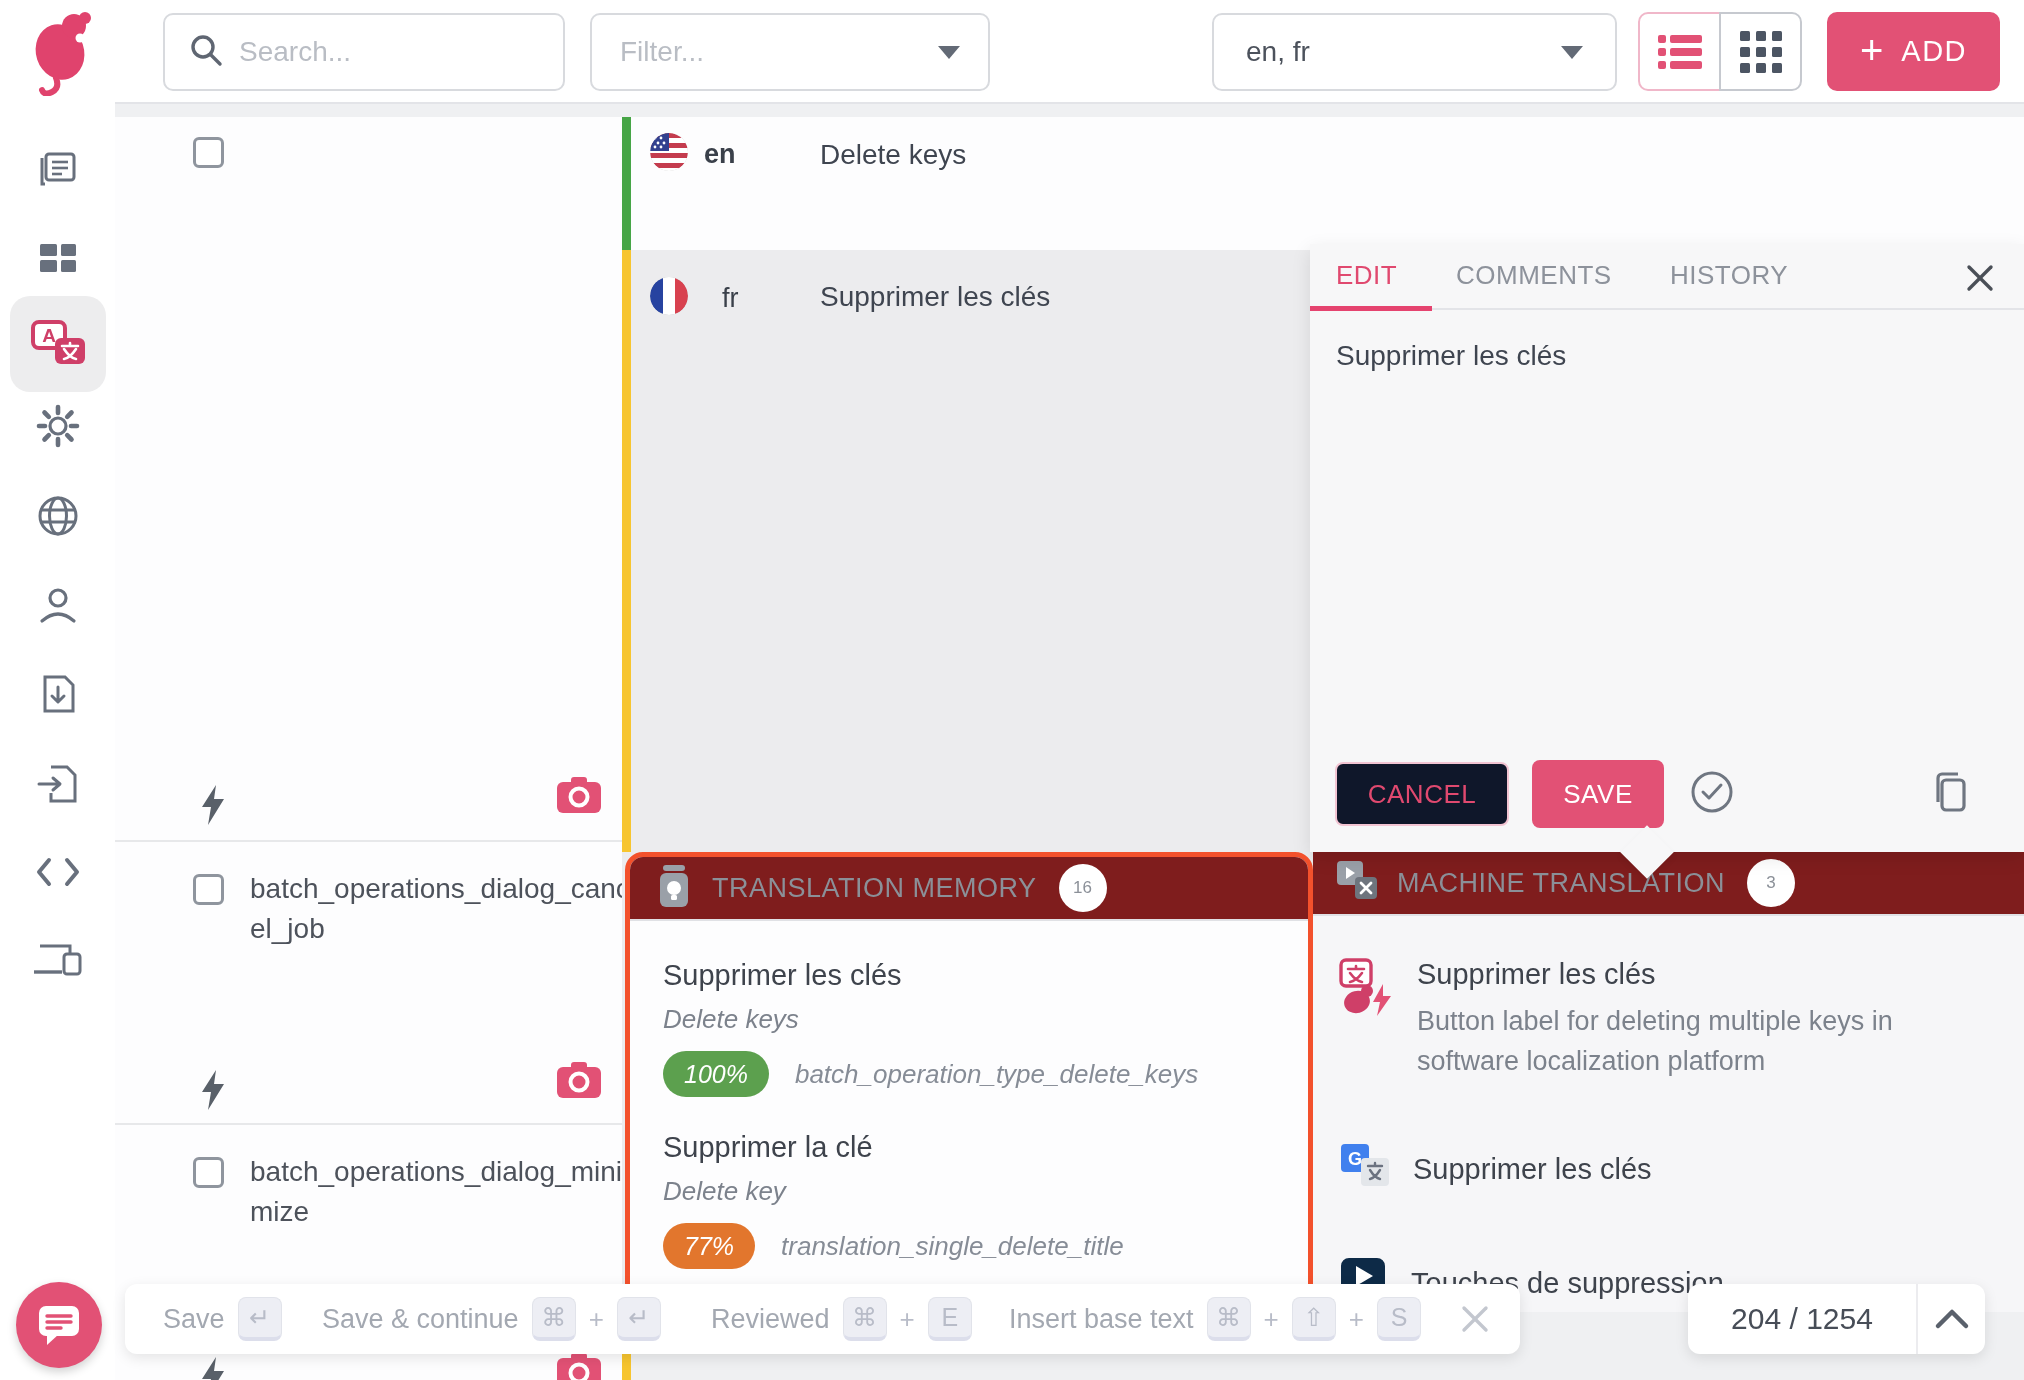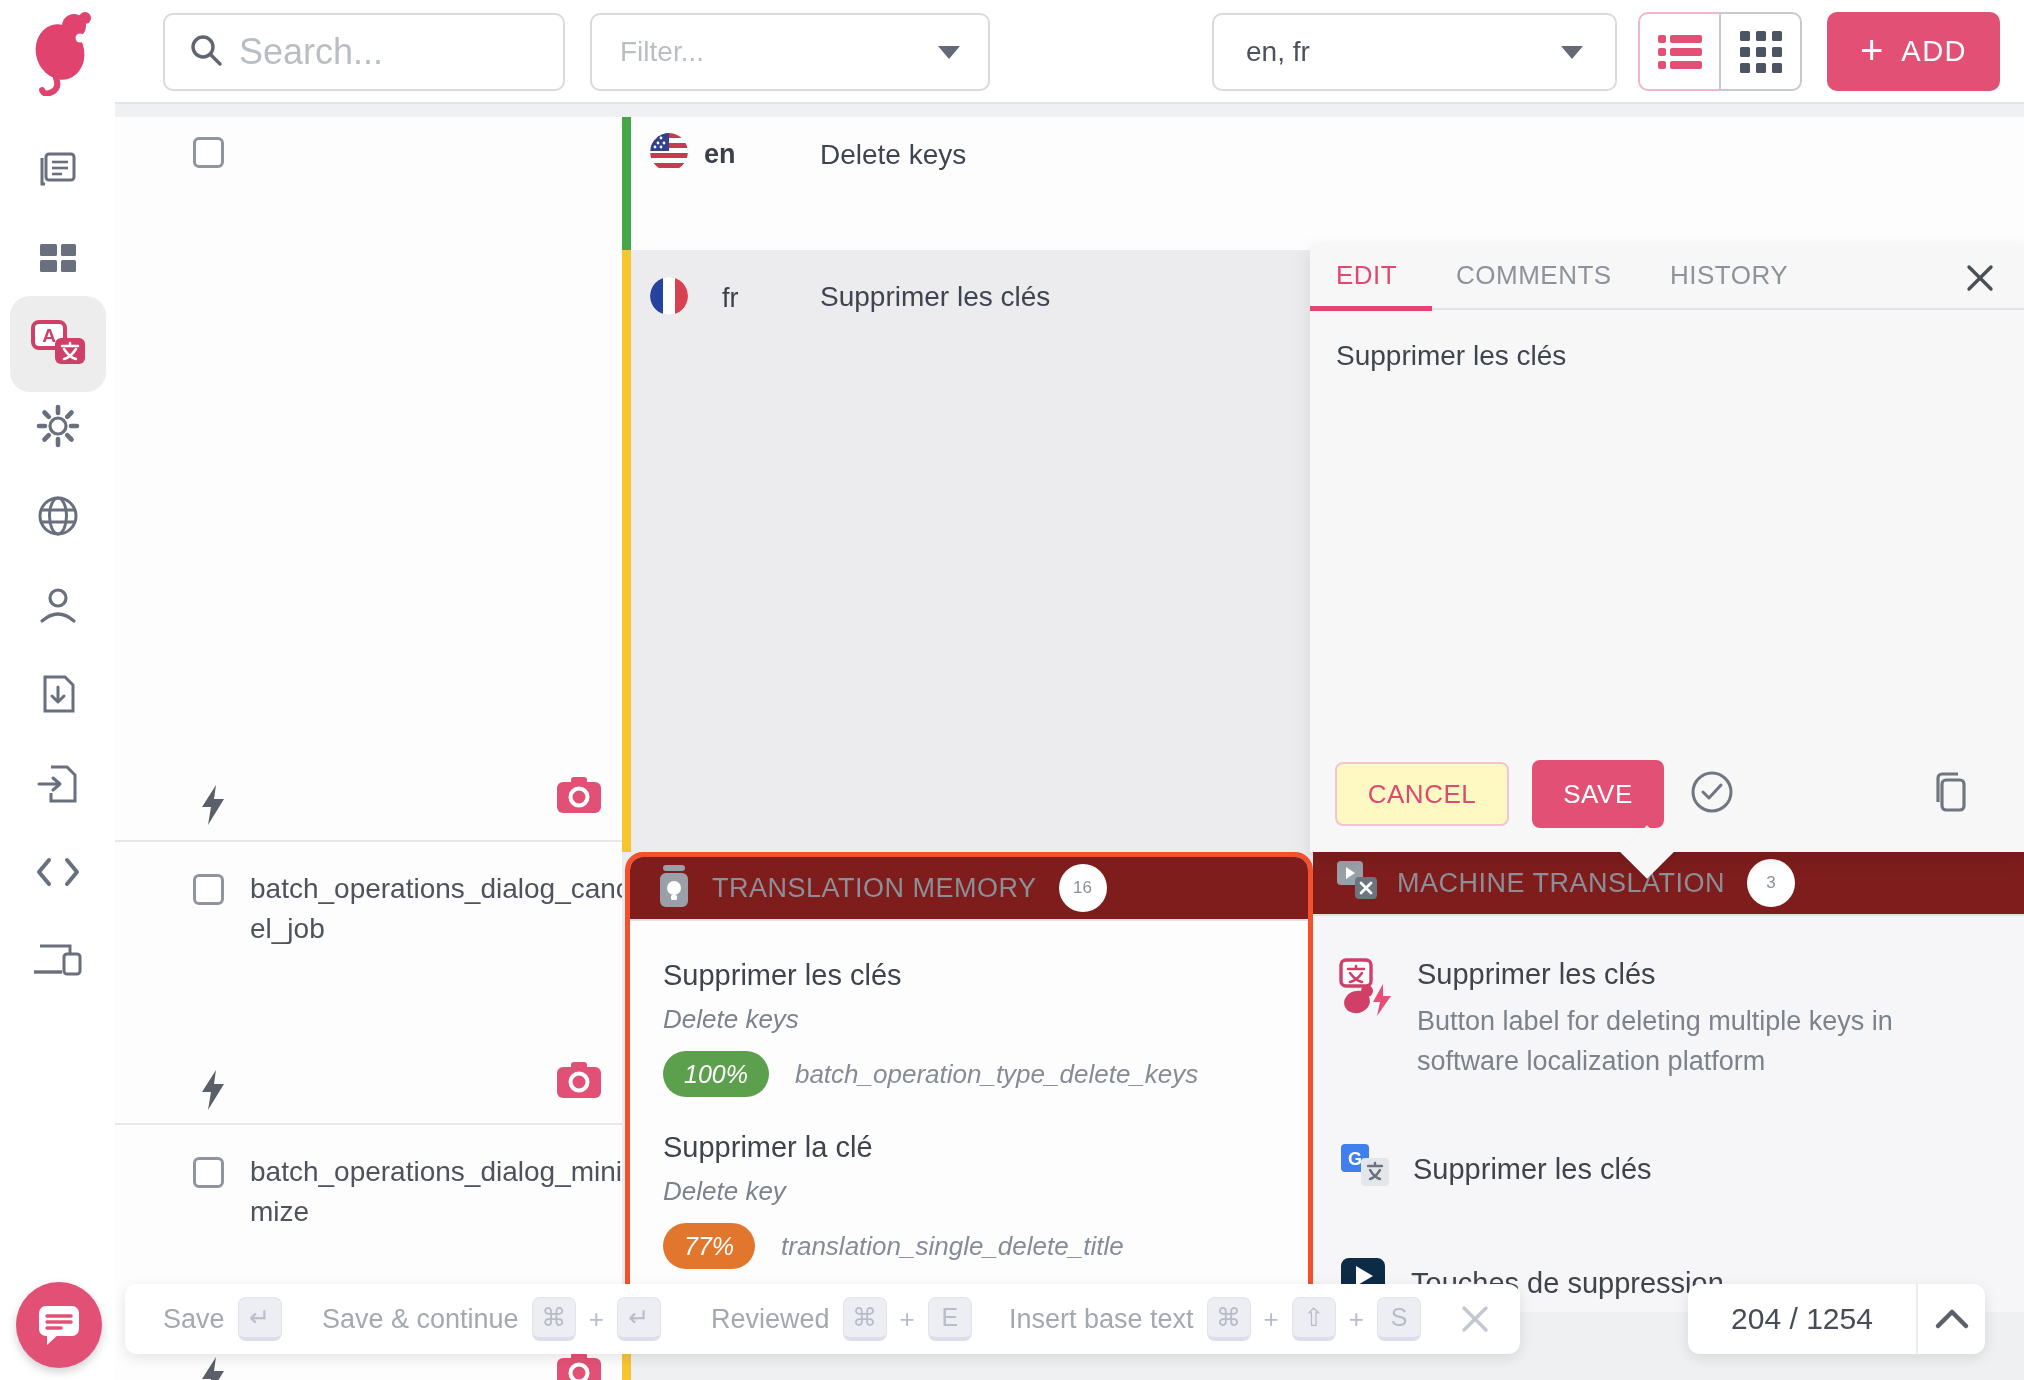--- a/index.html
+++ b/index.html
@@ -8,21 +8,21 @@
   .app { position:relative; width:2024px; height:1380px; background:#eff0f2; }
 
   
   .topbar { position:absolute; left:0; top:0; width:2024px; height:104px; background:#ffffff; z-index:40; }
   .topbar-divider { position:absolute; left:115px; top:102px; width:1909px; height:2px; background:#e3e4e8; z-index:41; }
   .logo { position:absolute; left:22px; top:4px; width:80px; height:92px; z-index:42; }
   .tb-input { position:absolute; top:13px; height:78px; background:#fff; border:2px solid #d8dade; border-radius:10px; display:flex; align-items:center; z-index:42; }
   .search-box { left:163px; width:402px; }
   .filter-box { left:590px; width:400px; justify-content:space-between; padding:0 28px; }
   .lang-box { left:1212px; width:405px; justify-content:space-between; padding:0 32px; }
-  .search-box input { border:none; outline:none; font-size:36px; color:#404040; width:300px; font-family:"Liberation Sans",sans-serif; }
+  .search-box input { border:none; outline:none; font-size:28px; color:#404040; width:300px; font-family:"Liberation Sans",sans-serif; }
   .search-box input::placeholder { color:#b9bdc4; }
   .search-icon { margin:0 16px 0 24px; }
   .tb-text { font-size:28px; color:#b9bdc4; }
   .lang-box .tb-text { color:#4c525c; }
   .caret-down { width:0; height:0; border-left:11px solid transparent; border-right:11px solid transparent; border-top:13px solid #636a76; }
   .view-toggle { position:absolute; left:1638px; top:12px; height:79px; display:flex; z-index:42; }
   .vt-btn { width:83px; height:79px; background:#fff; display:flex; align-items:center; justify-content:center; }
   .vt-list { border:2px solid #f0b7c9; border-radius:10px 0 0 10px; }
   .vt-grid { border:2px solid #c6c9cf; border-left:2px solid #c6c9cf; border-radius:0 10px 10px 0; margin-left:-2px; }
   .add-btn { position:absolute; left:1827px; top:12px; width:173px; height:79px; background:#e25175; border:none; border-radius:10px; color:#fff; display:flex; align-items:center; justify-content:center; gap:18px; cursor:pointer; z-index:42; }
@@ -53,21 +53,21 @@
   .trans-text { position:absolute; font-size:28px; color:#3f4550; }
 
   
   .edit-panel { position:absolute; left:1310px; top:244px; width:714px; height:608px; background:#f7f7f8; box-shadow:0 6px 18px rgba(0,0,0,.10); z-index:20; }
   .tabs { position:absolute; left:0; top:0; width:714px; height:66px; border-bottom:2px solid #e3e4e8; }
   .tab { position:absolute; top:16px; font-size:26px; letter-spacing:.5px; color:#8d929b; cursor:pointer; }
   .tab.active { color:#e0496f; }
   .tab-underline { position:absolute; left:0; top:62px; width:122px; height:5px; background:#e5436f; }
   .close-x { position:absolute; right:24px; top:14px; width:40px; height:40px; display:flex; align-items:center; justify-content:center; cursor:pointer; }
   .edit-value { position:absolute; left:26px; top:96px; width:660px; font-size:28px; color:#3f4550; }
-  .btn-cancel { position:absolute; left:25px; top:518px; width:174px; height:64px; background:#fef9c3; border:2px solid #f2c4d2; border-radius:8px; color:#e0496f; font-size:26px; letter-spacing:.5px; cursor:pointer; }
+  .btn-cancel { position:absolute; left:25px; top:518px; width:174px; height:64px; background:#0f172a; border:2px solid #f2c4d2; border-radius:8px; color:#e0496f; font-size:26px; letter-spacing:.5px; cursor:pointer; }
   .btn-save { position:absolute; left:222px; top:516px; width:132px; height:68px; background:#e25175; border:none; border-radius:8px; color:#fff; font-size:26px; letter-spacing:.5px; cursor:pointer; }
   .icon-after-save { position:absolute; top:524px; }
   .panel-caret { position:absolute; left:1628px; top:833px; width:38px; height:38px; background:#f7f7f8; transform:rotate(45deg); box-shadow:3px 3px 6px rgba(0,0,0,.06); z-index:21; }
 
   
   .sugg-header { position:absolute; left:0; top:0; height:64px; width:100%; background:#7f1d1d; border-bottom:2px solid #e0e1e5; display:flex; align-items:center; }
   .sugg-title { font-size:27px; color:#8b9098; letter-spacing:.5px; margin-left:18px; }
   .count-badge { width:48px; height:48px; background:#fff; border-radius:50%; display:flex; align-items:center; justify-content:center; font-size:17px; color:#8b9098; margin-left:22px; }
 
   .tm-box { position:absolute; left:625px; top:852px; width:688px; height:460px; background:#fdfdfe; border:5px solid #f3512c; border-radius:18px; overflow:hidden; z-index:22; }

